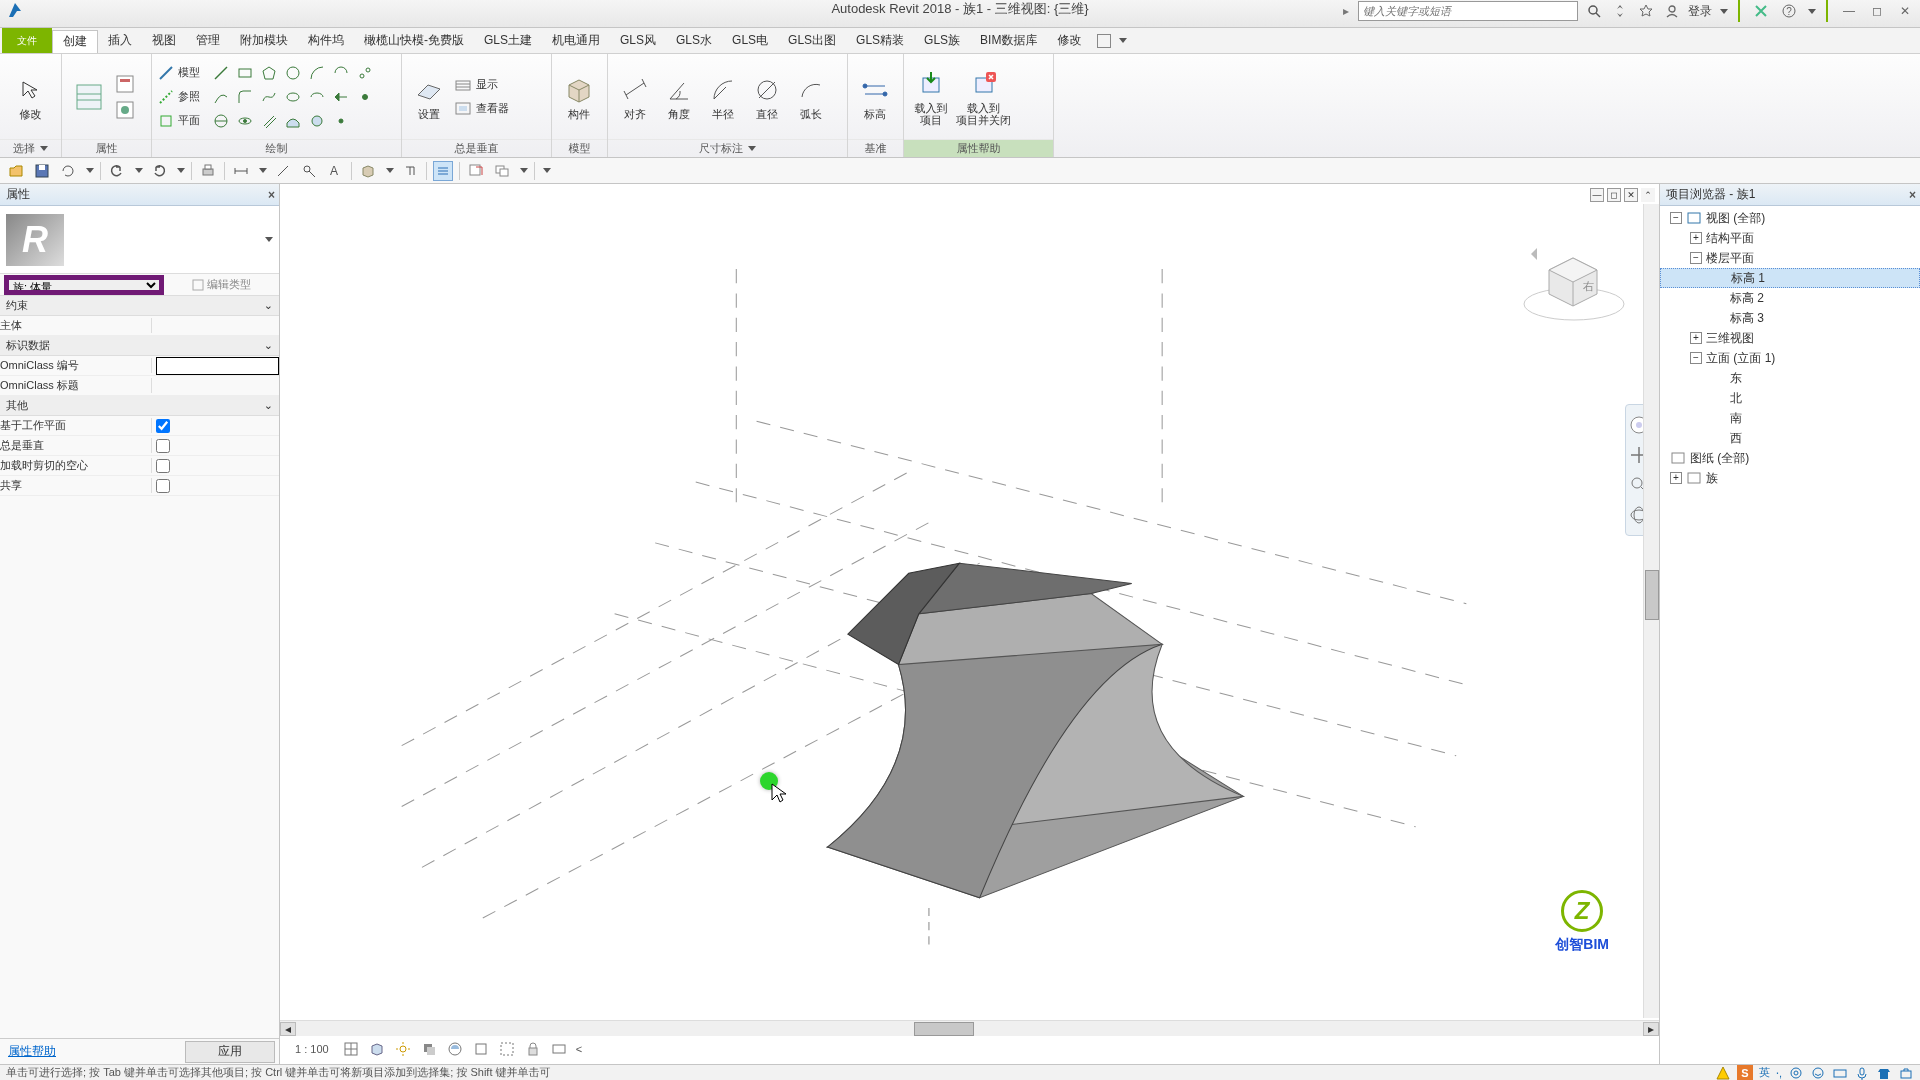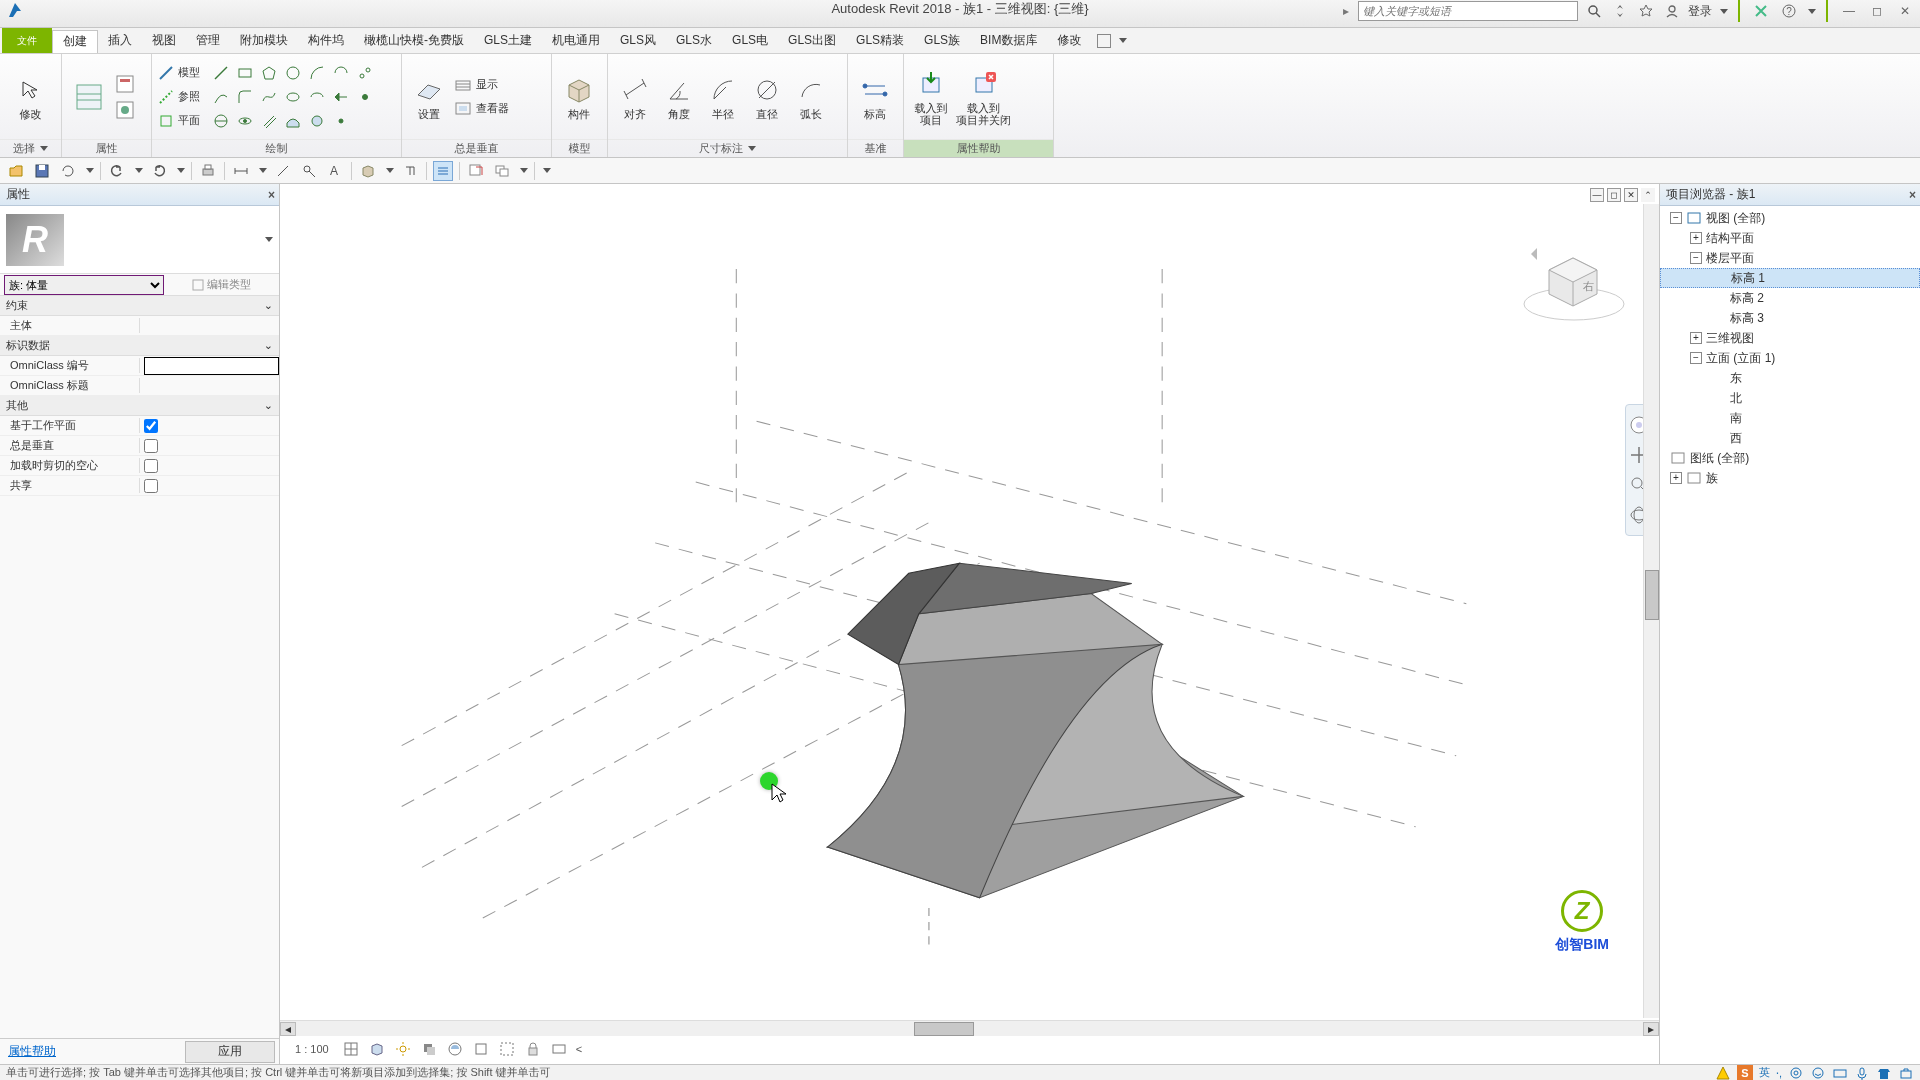--- a/index.html
+++ b/index.html
@@ -48,26 +48,26 @@
 
 .main{display:flex;height:calc(1080px - 28px - 26px - 104px - 26px - 16px);}
 
 
 .props{width:280px;border-right:1px solid #c5c5c5;background:#f9f9f9;display:flex;flex-direction:column;}
 .pal-head{height:22px;background:linear-gradient(#eef3f7,#dbe8f4);border-bottom:1px solid #b8c8d9;display:flex;align-items:center;padding:0 6px;font-size:12px;color:#333;position:relative;}
 .pal-head .x{position:absolute;right:4px;font-weight:bold;color:#555;}
 .type-sel{height:68px;background:#fff;border-bottom:1px solid #ddd;display:flex;align-items:center;padding:6px;}
 .type-sel .thumb{width:58px;height:52px;background:linear-gradient(135deg,#888,#ddd);display:flex;align-items:center;justify-content:center;color:#fff;font-size:36px;font-weight:bold;font-style:italic;}
 .combo-row{height:22px;display:flex;align-items:center;border-bottom:1px solid #ddd;}
-.combo-row select{flex:0 0 160px;height:20px;font-size:11px;border:1px solid #701a75;margin-left:4px;}
+.combo-row select{flex:0 0 160px;height:20px;font-size:11px;border:5px solid #701a75;margin-left:4px;}
 .combo-row .edtype{flex:1;text-align:center;font-size:11px;color:#888;display:flex;align-items:center;justify-content:center;gap:3px;}
 .cat-row{height:20px;background:#eee;border-bottom:1px solid #ddd;display:flex;align-items:center;padding:0 6px;font-size:11px;position:relative;}
 .cat-row .chev{position:absolute;right:6px;}
 .prop-row{height:20px;display:flex;align-items:center;border-bottom:1px solid #eee;font-size:11px;}
-.prop-row .k{width:140px;padding-left:10px;border-right:1px solid #ddd;}
+.prop-row .k{width:152px;padding-left:0;border-right:1px solid #ddd;}
 .prop-row .v{flex:1;padding-left:4px;display:flex;align-items:center;}
 .prop-row input[type=text]{width:100%;height:18px;border:1px solid #000;font-size:11px;}
 .prop-row input[type=checkbox]{width:14px;height:14px;}
 .props-foot{margin-top:auto;height:26px;border-top:1px solid #ccc;display:flex;align-items:center;}
 .props-foot .help{color:#0066cc;text-decoration:underline;padding-left:8px;flex:1;}
 .props-foot .apply{width:90px;height:22px;background:#e8e8e8;border:1px solid #bbb;display:flex;align-items:center;justify-content:center;margin-right:4px;}
 
 
 .viewport{flex:1;position:relative;background:#fff;border-right:1px solid #c5c5c5;}
 .view-ctrl{position:absolute;top:4px;right:4px;display:flex;gap:3px;}

